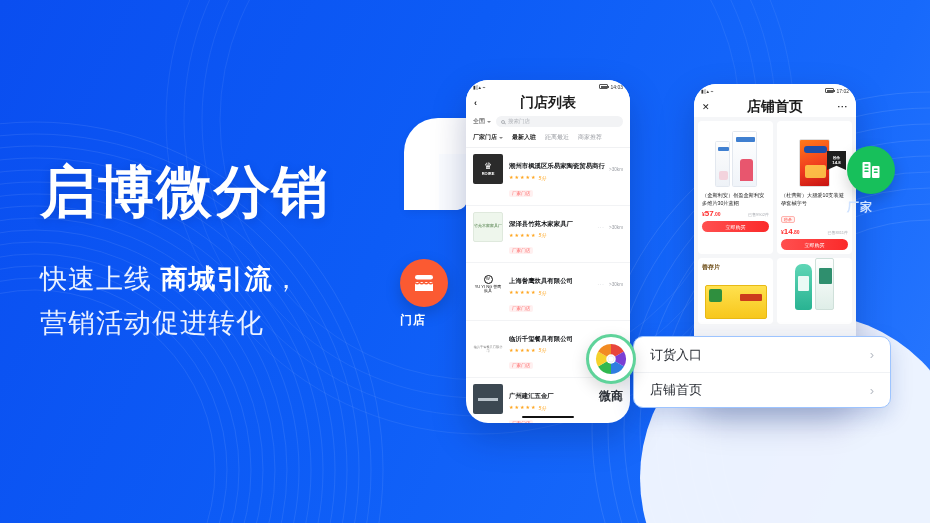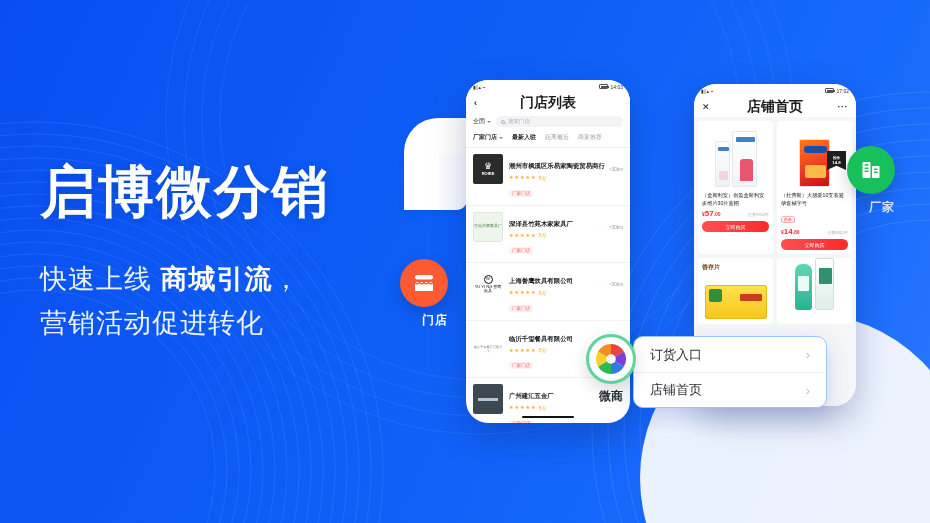--- a/index.html
+++ b/index.html
@@ -218,33 +218,33 @@
   .card2 { flex:1; background:#fff; border-radius:4px; padding:5px 4px; }
   .brand-script { font-size:6px; color:#6b4a12; font-weight:bold; margin-bottom:3px; }
   .img2 { height:44px; display:flex; align-items:flex-end; justify-content:center; gap:3px; }
   .home-bar { position:absolute; left:50%; transform:translateX(-50%); bottom:5px;
               width:52px; height:2px; background:#111; border-radius:2px; }
   .home-bar2{ position:absolute; left:50%; transform:translateX(-50%); bottom:5px;
               width:52px; height:2px; background:#111; border-radius:2px; }
 
   
   .float-menu {
-    position:absolute; left:633px; top:336px; width:194px;
+    position:absolute; left:633px; top:336px; width:258px;
     background:#fff; border:1.5px solid #9dc4ff; border-radius:10px;
     box-shadow:0 8px 22px rgba(10,50,150,.18); overflow:hidden; z-index:8;
   }
   .fm-item {
     height:35px; display:flex; align-items:center; justify-content:space-between;
     padding:0 16px; font-size:13px; color:#2b2f36;
   }
   .fm-item + .fm-item { border-top:1px solid #f0f2f5; }
   .fm-chev { color:#b9bec6; font-size:13px; }
 
   
-  .badge { position:absolute; z-index:9; text-align:right; }
+  .badge { position:absolute; z-index:9; text-align:left; }
   .badge .circle {
     width:48px; height:48px; border-radius:50%;
     display:flex; align-items:center; justify-content:center; margin:0 auto;
     box-shadow:0 6px 16px rgba(0,0,0,.18);
   }
   .badge .lbl {
     margin-top:5px; font-size:12px; color:#fff; font-weight:bold; letter-spacing:1px;
   }
   .badge-store { left:400px; top:259px; }
   .badge-store .circle { background:#fb5a32; }

